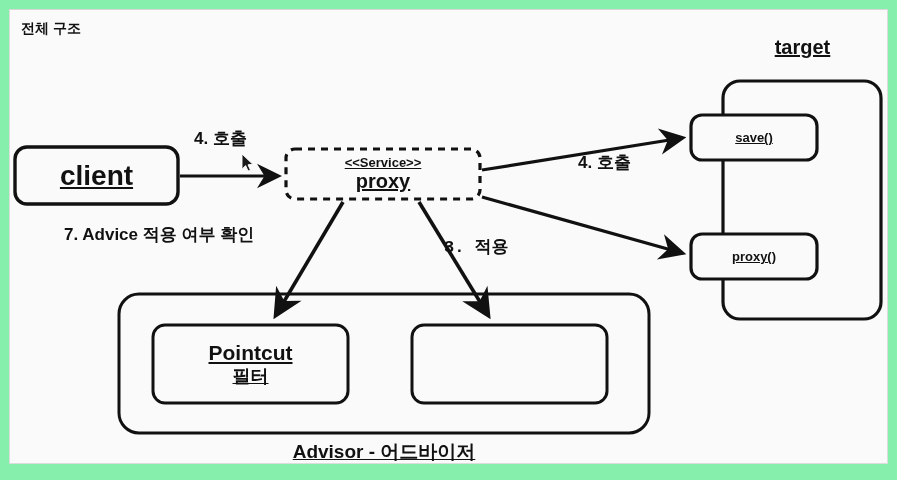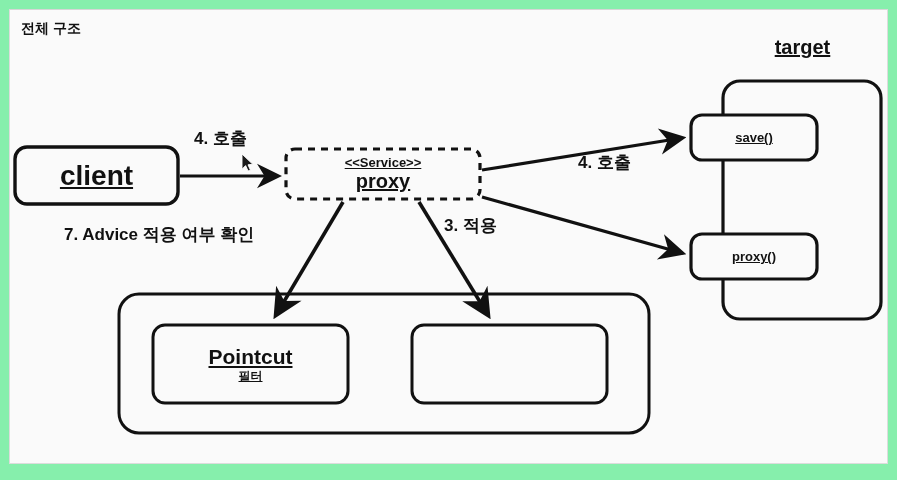--- a/index.html
+++ b/index.html
@@ -63,21 +63,21 @@
     font-weight: bold;
     line-height: 1.18;
     pointer-events: none;
     text-decoration: underline;
   }
   .t-client   { font-size: 28px; }
   .t-stereo   { font-size: 13px; }
   .t-proxy    { font-size: 20px; }
   .t-method   { font-size: 13px; }
   .t-inner-en { font-size: 21px; }
-  .t-inner-ko { font-size: 12px; }
+  .t-inner-ko { font-size: 18px; }
   .t-step     { font-size: 17px; }
   .t-target   { font-size: 20px; text-align: center; line-height: 1.2; }
   .t-advisor  { font-size: 19px; }
 
   
   #cursor {
     position: absolute;
     left: 231px;
     top: 143px;
     width: 13px;
@@ -141,26 +141,27 @@
 
 
     <div class="box-text t-target" style="left:700px; top:12px; width:185px; height:50px;">
       <span>target</span>
     </div>
 
     <div class="box-text t-method" style="left:681px; top:105px; width:126px; height:45px;">save()</div>
 
     <div class="box-text t-method" style="left:681px; top:224px; width:126px; height:45px;">proxy()</div>
 
+    <div class="box-text t-advisor" style="left:109px; top:427px; width:530px; height:30px;">Advisor - 어드바이저</div>
 
     <div class="lbl t-step" style="left:184px; top:119px;">4. 호출</div>
 
     <div class="lbl t-step" style="left:54px; top:215px;">7. Advice 적용 여부 확인</div>
 
-    <div class="lbl t-step" style="left:434px; top:206px;">3. 적용</div>
+    <div class="lbl t-step" style="left:434px; top:228px;font-family:Liberation Mono, monospace;">3. 적용</div>
 
     <div class="lbl t-step" style="left:568px; top:101px;margin-top:42px;">4. 호출</div>
 
     <svg id="cursor" viewBox="0 0 13 19">
       <path d="M1,1 L1,16.2 L4.6,12.6 L7.1,18 L9.4,16.9 L7,11.8 L11.8,11.3 Z" fill="#1a1a1a" stroke="#ffffff" stroke-width="0.9"></path>
     </svg>
 
   </div>
 </div>
 

